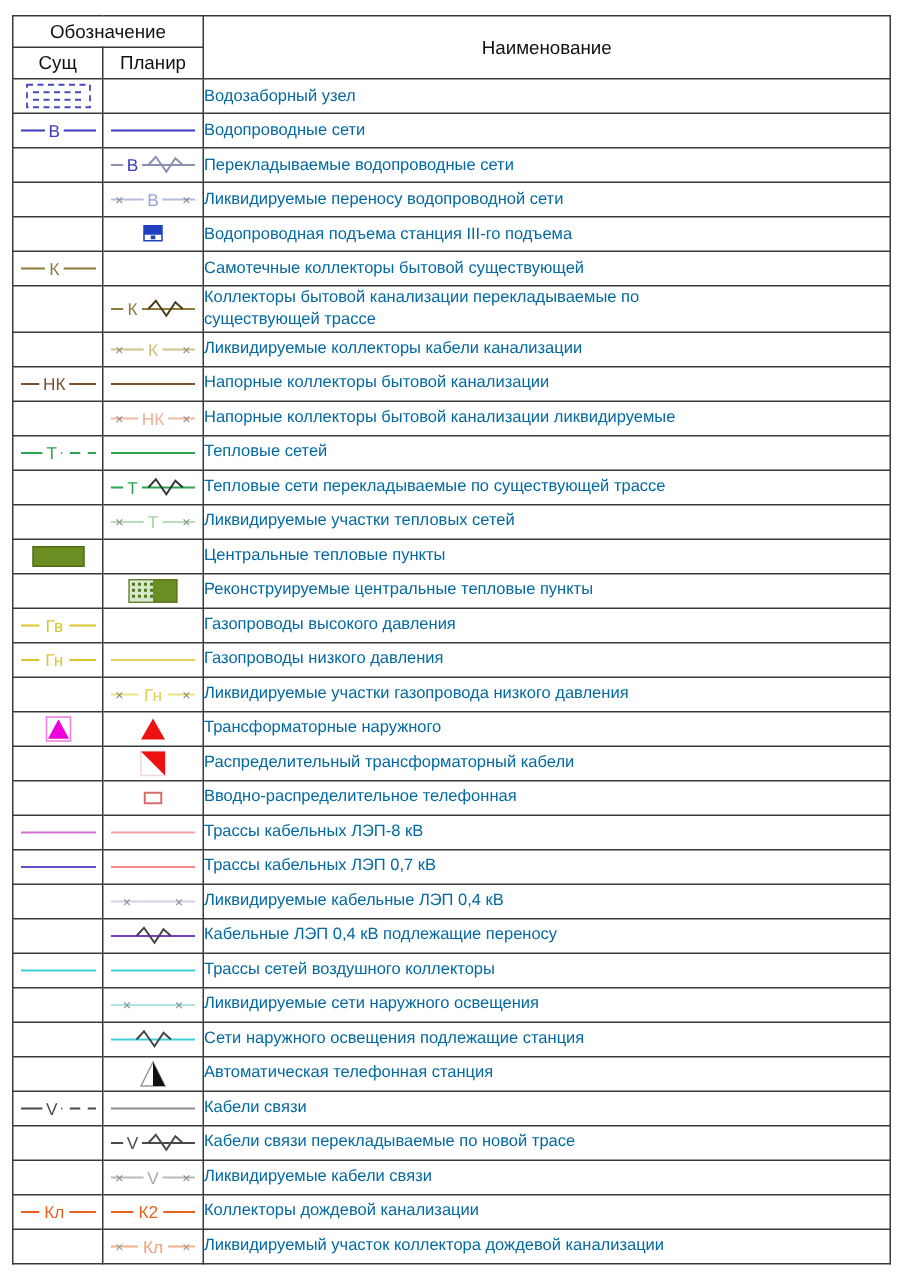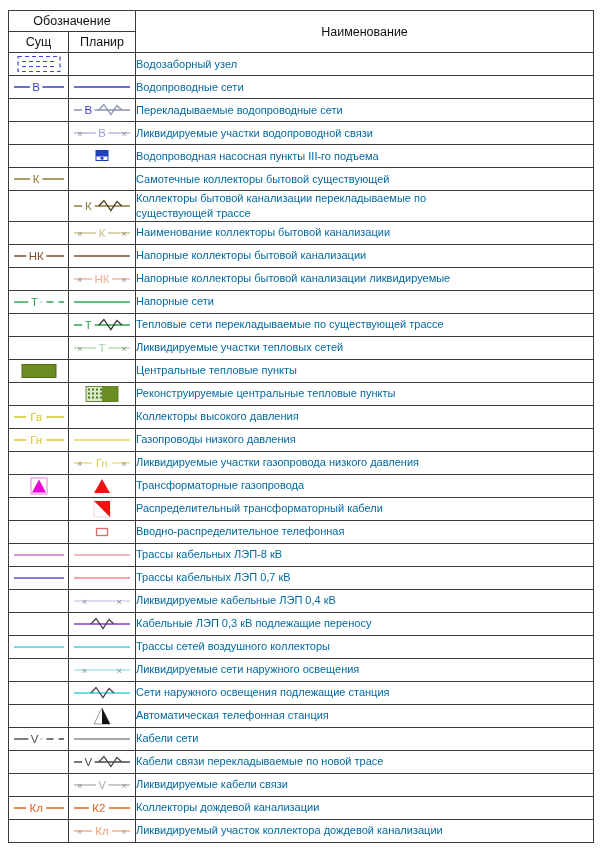--- a/index.html
+++ b/index.html
@@ -73,32 +73,32 @@
         <td class="sym"></td>
         <td class="sym">
           <svg width="62" height="22" viewBox="0 0 62 22">
             <line x1="3" y1="11" x2="59" y2="11" stroke="#b6bade" stroke-width="1.4"></line>
             <rect x="24.75" y="3" width="12.5" height="15" fill="#fff"></rect>
             <text x="31" y="15" font-size="11.5" text-anchor="middle" fill="#9aa2d6" font-family="Liberation Sans, sans-serif">В</text>
             <text x="8.680000000000001" y="14.5" font-size="9.5" text-anchor="middle" fill="#8a8a8a" font-family="Liberation Sans, sans-serif">×</text>
             <text x="53.32" y="14.5" font-size="9.5" text-anchor="middle" fill="#8a8a8a" font-family="Liberation Sans, sans-serif">×</text>
           </svg>
         </td>
-        <td class="nm">Ликвидируемые участки водопроводной связи</td>
+        <td class="nm">Ликвидируемые переносу водопроводной сети</td>
       </tr>
       <tr>
         <td class="sym"></td>
         <td class="sym">
           <svg width="62" height="22" viewBox="0 0 62 22">
             <rect x="24.5" y="5" width="13" height="11" fill="#1f3fbf"></rect>
             <rect x="25.5" y="11.5" width="11" height="3.5" fill="#fff"></rect>
             <rect x="29.5" y="12" width="3" height="2.5" fill="#1f3fbf"></rect>
           </svg>
         </td>
-        <td class="nm">Водопроводная насосная пункты III-го подъема</td>
+        <td class="nm">Водопроводная подъема станция III-го подъема</td>
       </tr>
       <tr>
         <td class="sym">
           <svg width="56" height="22" viewBox="0 0 56 22">
             <line x1="3" y1="11" x2="53" y2="11" stroke="#8f7a3a" stroke-width="1.4"></line>
             <rect x="18.95" y="3" width="12.5" height="15" fill="#fff"></rect>
             <text x="25.2" y="15" font-size="11.5" text-anchor="middle" fill="#8f7a3a" font-family="Liberation Sans, sans-serif">К</text>
           </svg>
         </td>
         <td class="sym"></td>
@@ -121,21 +121,21 @@
         <td class="sym"></td>
         <td class="sym">
           <svg width="62" height="22" viewBox="0 0 62 22">
             <line x1="3" y1="11" x2="59" y2="11" stroke="#cfc48e" stroke-width="1.4"></line>
             <rect x="24.75" y="3" width="12.5" height="15" fill="#fff"></rect>
             <text x="31" y="15" font-size="11.5" text-anchor="middle" fill="#cbbd7d" font-family="Liberation Sans, sans-serif">К</text>
             <text x="8.680000000000001" y="14.5" font-size="9.5" text-anchor="middle" fill="#8a8a8a" font-family="Liberation Sans, sans-serif">×</text>
             <text x="53.32" y="14.5" font-size="9.5" text-anchor="middle" fill="#8a8a8a" font-family="Liberation Sans, sans-serif">×</text>
           </svg>
         </td>
-        <td class="nm">Наименование коллекторы бытовой канализации</td>
+        <td class="nm">Ликвидируемые коллекторы кабели канализации</td>
       </tr>
       <tr>
         <td class="sym">
           <svg width="56" height="22" viewBox="0 0 56 22">
             <line x1="3" y1="11" x2="53" y2="11" stroke="#7d4f2a" stroke-width="1.4"></line>
             <rect x="15.2" y="3" width="20" height="15" fill="#fff"></rect>
             <text x="25.2" y="15" font-size="11.5" text-anchor="middle" fill="#7d4f2a" font-family="Liberation Sans, sans-serif">НК</text>
           </svg>
         </td>
         <td class="sym">
@@ -165,21 +165,21 @@
             <line x1="23.52" y1="11" x2="53" y2="11" stroke="#2da44e" stroke-width="1.4" stroke-dasharray="7 5"></line>
             <rect x="17.27" y="3" width="12.5" height="15" fill="#fff"></rect>
             <text x="23.52" y="15" font-size="11.5" text-anchor="middle" fill="#2da44e" font-family="Liberation Sans, sans-serif">Т</text>
           </svg>
         </td>
         <td class="sym">
           <svg width="62" height="22" viewBox="0 0 62 22">
             <line x1="3" y1="11" x2="59" y2="11" stroke="#2da44e" stroke-width="1.4"></line>
           </svg>
         </td>
-        <td class="nm">Напорные сети</td>
+        <td class="nm">Тепловые сетей</td>
       </tr>
       <tr>
         <td class="sym"></td>
         <td class="sym">
           <svg width="62" height="22" viewBox="0 0 62 22">
             <line x1="3" y1="11" x2="59" y2="11" stroke="#2da44e" stroke-width="1.4"></line>
             <rect x="11.110000000000003" y="3" width="12.5" height="15" fill="#fff"></rect>
             <text x="17.360000000000003" y="15" font-size="11.5" text-anchor="middle" fill="#2da44e" font-family="Liberation Sans, sans-serif">Т</text>
             <polyline points="27.900000000000002,11 32.900000000000006,5.5 39.900000000000006,15.5 45.900000000000006,6.5 50.900000000000006,11" fill="none" stroke="#333333" stroke-width="1.3"></polyline>
           </svg>
@@ -233,21 +233,21 @@
       </tr>
       <tr>
         <td class="sym">
           <svg width="56" height="22" viewBox="0 0 56 22">
             <line x1="3" y1="11" x2="53" y2="11" stroke="#d7c72e" stroke-width="1.4"></line>
             <rect x="15.2" y="3" width="20" height="15" fill="#fff"></rect>
             <text x="25.2" y="15" font-size="11.5" text-anchor="middle" fill="#d7c72e" font-family="Liberation Sans, sans-serif">Гв</text>
           </svg>
         </td>
         <td class="sym"></td>
-        <td class="nm">Коллекторы высокого давления</td>
+        <td class="nm">Газопроводы высокого давления</td>
       </tr>
       <tr>
         <td class="sym">
           <svg width="56" height="22" viewBox="0 0 56 22">
             <line x1="3" y1="11" x2="53" y2="11" stroke="#d7c72e" stroke-width="1.4"></line>
             <rect x="15.2" y="3" width="20" height="15" fill="#fff"></rect>
             <text x="25.2" y="15" font-size="11.5" text-anchor="middle" fill="#d7c72e" font-family="Liberation Sans, sans-serif">Гн</text>
           </svg>
         </td>
         <td class="sym">
@@ -275,21 +275,21 @@
           <svg width="56" height="22" viewBox="0 0 56 22">
             <rect x="20" y="3" width="16" height="16" fill="none" stroke="#f07ae0" stroke-width="1"></rect>
             <polygon points="21,17.5 35,17.5 28,4.5" fill="#ee00dd"></polygon>
           </svg>
         </td>
         <td class="sym">
           <svg width="62" height="22" viewBox="0 0 62 22">
             <polygon points="23,18 39,18 31,4" fill="#ee1111"></polygon>
           </svg>
         </td>
-        <td class="nm">Трансформаторные газопровода</td>
+        <td class="nm">Трансформаторные наружного</td>
       </tr>
       <tr>
         <td class="sym"></td>
         <td class="sym">
           <svg width="62" height="22" viewBox="0 0 62 22">
             <rect x="23" y="3" width="16" height="16" fill="none" stroke="#f0d6d6" stroke-width="1"></rect>
             <polygon points="23,3 39,3 39,19" fill="#ee1111"></polygon>
           </svg>
         </td>
         <td class="nm">Распределительный трансформаторный кабели</td>
@@ -341,21 +341,21 @@
         <td class="nm">Ликвидируемые кабельные ЛЭП 0,4 кВ</td>
       </tr>
       <tr>
         <td class="sym"></td>
         <td class="sym">
           <svg width="62" height="22" viewBox="0 0 62 22">
             <line x1="3" y1="11" x2="59" y2="11" stroke="#7a3fbf" stroke-width="1.4"></line>
             <polyline points="20,11 25,5.5 32,15.5 38,6.5 43,11" fill="none" stroke="#444444" stroke-width="1.3"></polyline>
           </svg>
         </td>
-        <td class="nm">Кабельные ЛЭП 0,3 кВ подлежащие переносу</td>
+        <td class="nm">Кабельные ЛЭП 0,4 кВ подлежащие переносу</td>
       </tr>
       <tr>
         <td class="sym">
           <svg width="56" height="22" viewBox="0 0 56 22">
             <line x1="3" y1="11" x2="53" y2="11" stroke="#3fd0d8" stroke-width="1.4"></line>
           </svg>
         </td>
         <td class="sym">
           <svg width="62" height="22" viewBox="0 0 62 22">
             <line x1="3" y1="11" x2="59" y2="11" stroke="#3fd0d8" stroke-width="1.4"></line>
@@ -401,21 +401,21 @@
             <line x1="23.52" y1="11" x2="53" y2="11" stroke="#4a4a4a" stroke-width="1.4" stroke-dasharray="7 5"></line>
             <rect x="17.27" y="3" width="12.5" height="15" fill="#fff"></rect>
             <text x="23.52" y="15" font-size="11.5" text-anchor="middle" fill="#4a4a4a" font-family="Liberation Sans, sans-serif">V</text>
           </svg>
         </td>
         <td class="sym">
           <svg width="62" height="22" viewBox="0 0 62 22">
             <line x1="3" y1="11" x2="59" y2="11" stroke="#8a8a8a" stroke-width="1.4"></line>
           </svg>
         </td>
-        <td class="nm">Кабели сети</td>
+        <td class="nm">Кабели связи</td>
       </tr>
       <tr>
         <td class="sym"></td>
         <td class="sym">
           <svg width="62" height="22" viewBox="0 0 62 22">
             <line x1="3" y1="11" x2="59" y2="11" stroke="#4a4a4a" stroke-width="1.4"></line>
             <rect x="11.110000000000003" y="3" width="12.5" height="15" fill="#fff"></rect>
             <text x="17.360000000000003" y="15" font-size="11.5" text-anchor="middle" fill="#4a4a4a" font-family="Liberation Sans, sans-serif">V</text>
             <polyline points="27.900000000000002,11 32.900000000000006,5.5 39.900000000000006,15.5 45.900000000000006,6.5 50.900000000000006,11" fill="none" stroke="#4a4a4a" stroke-width="1.3"></polyline>
           </svg>

